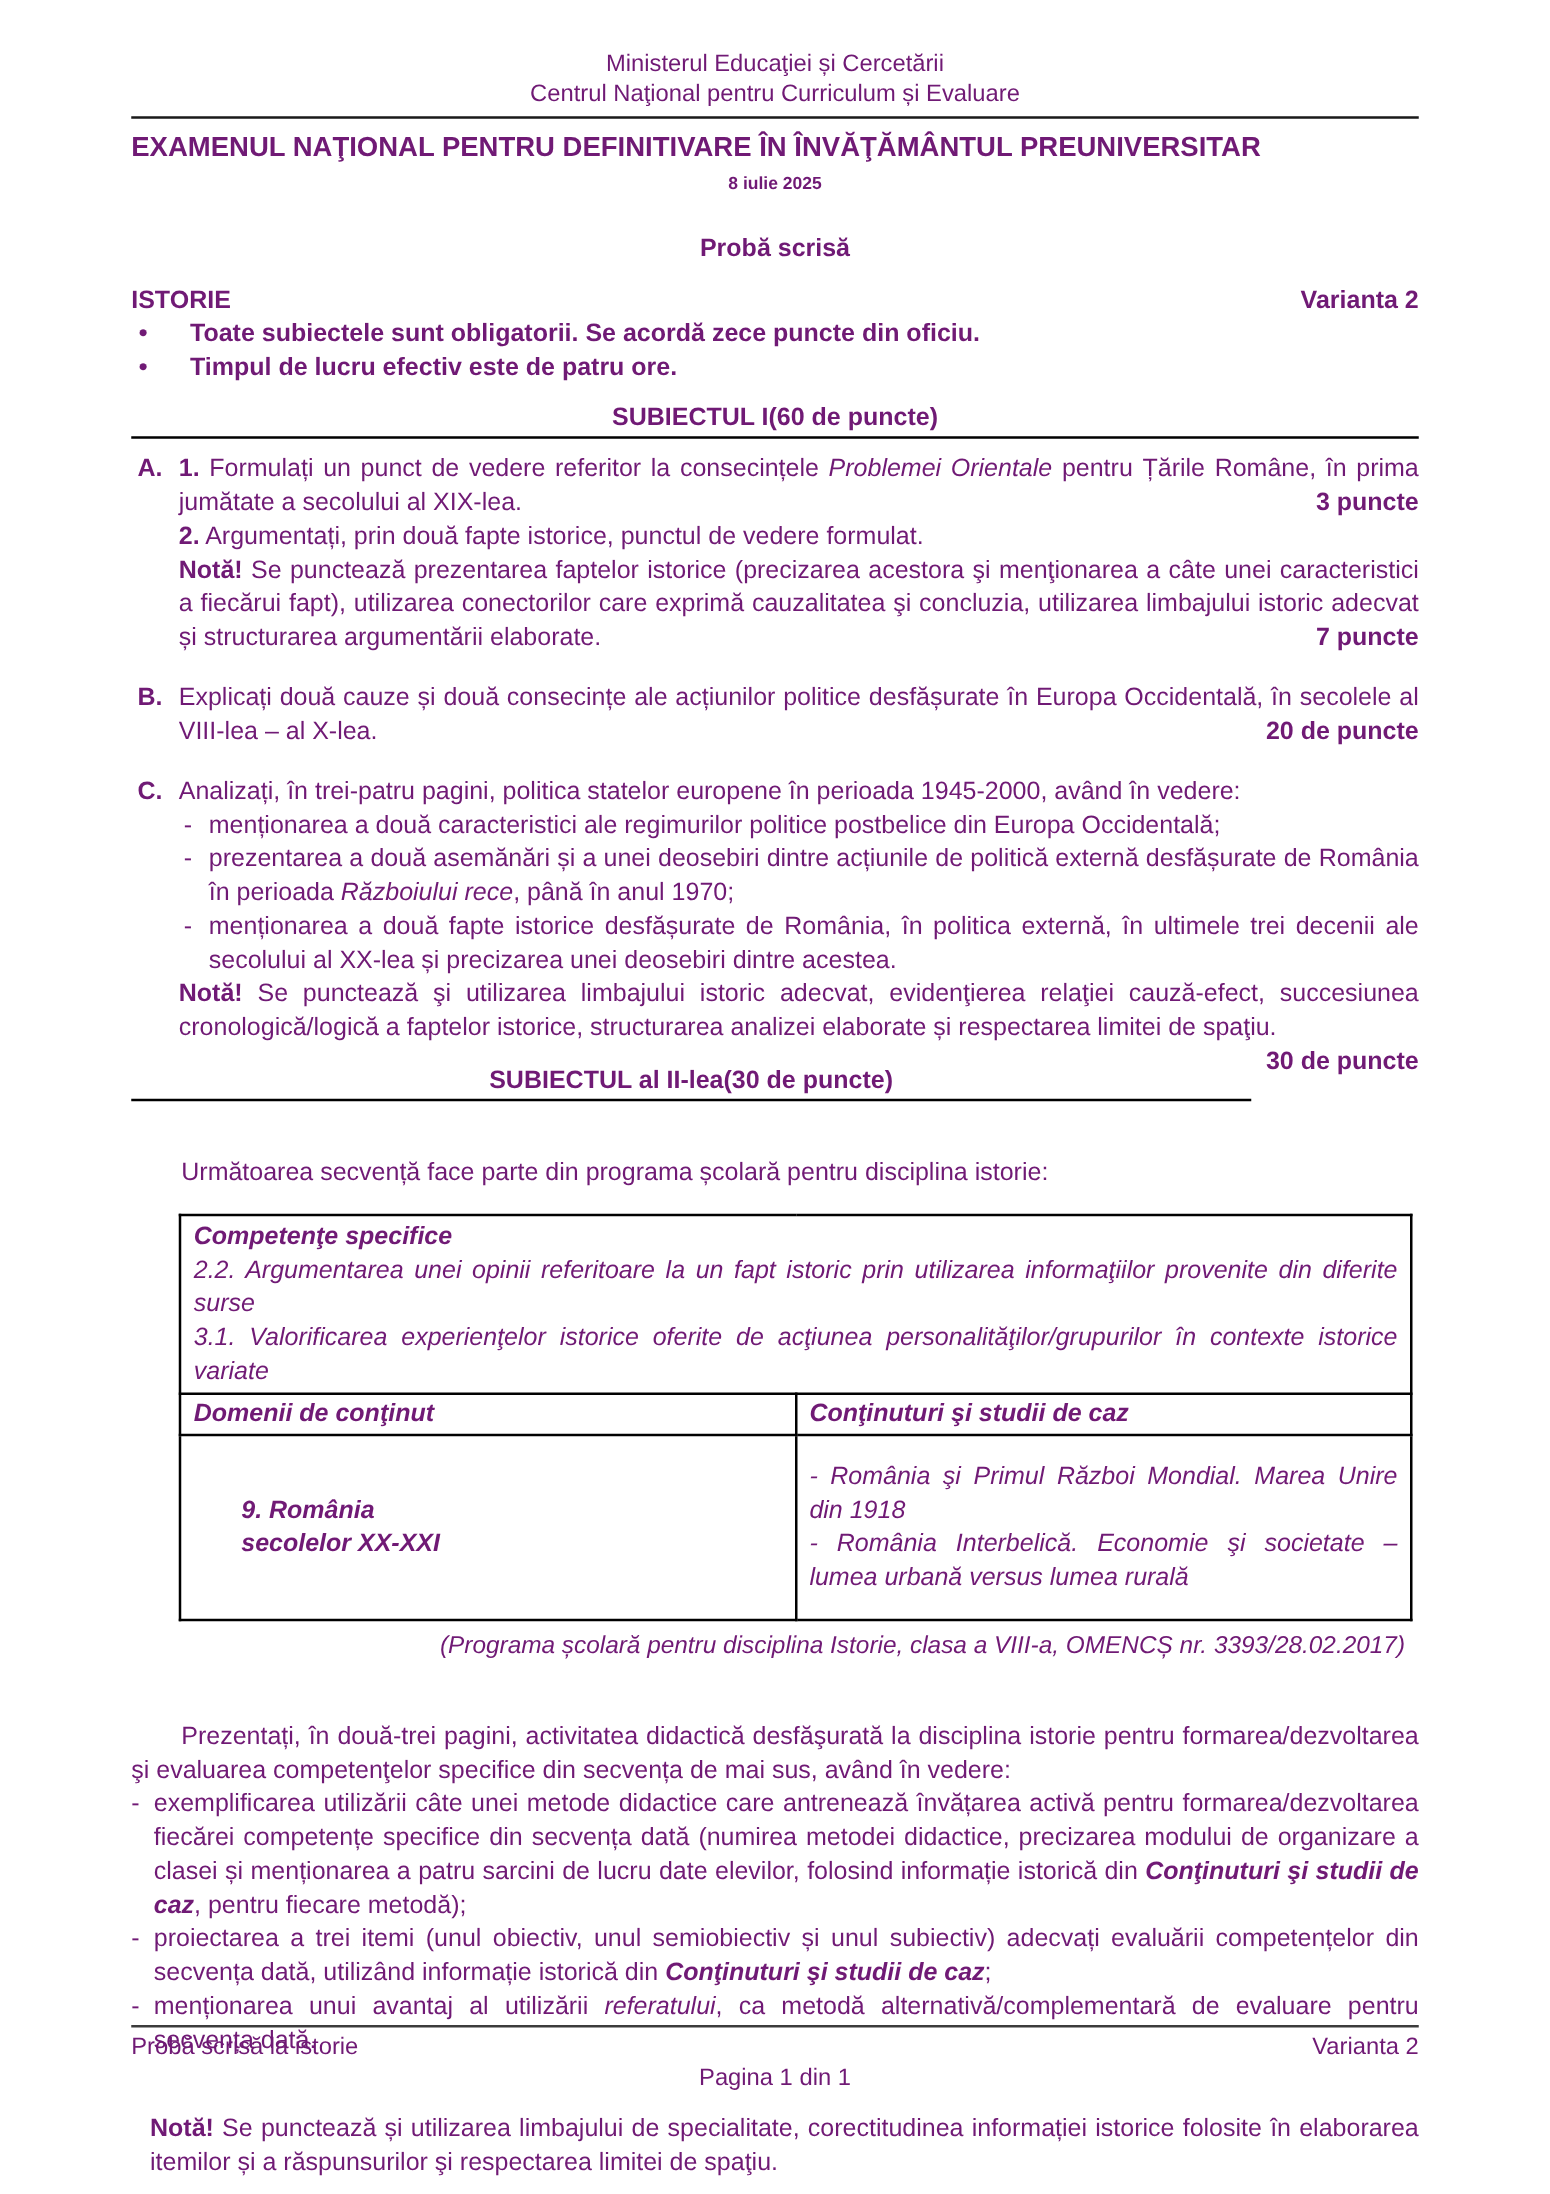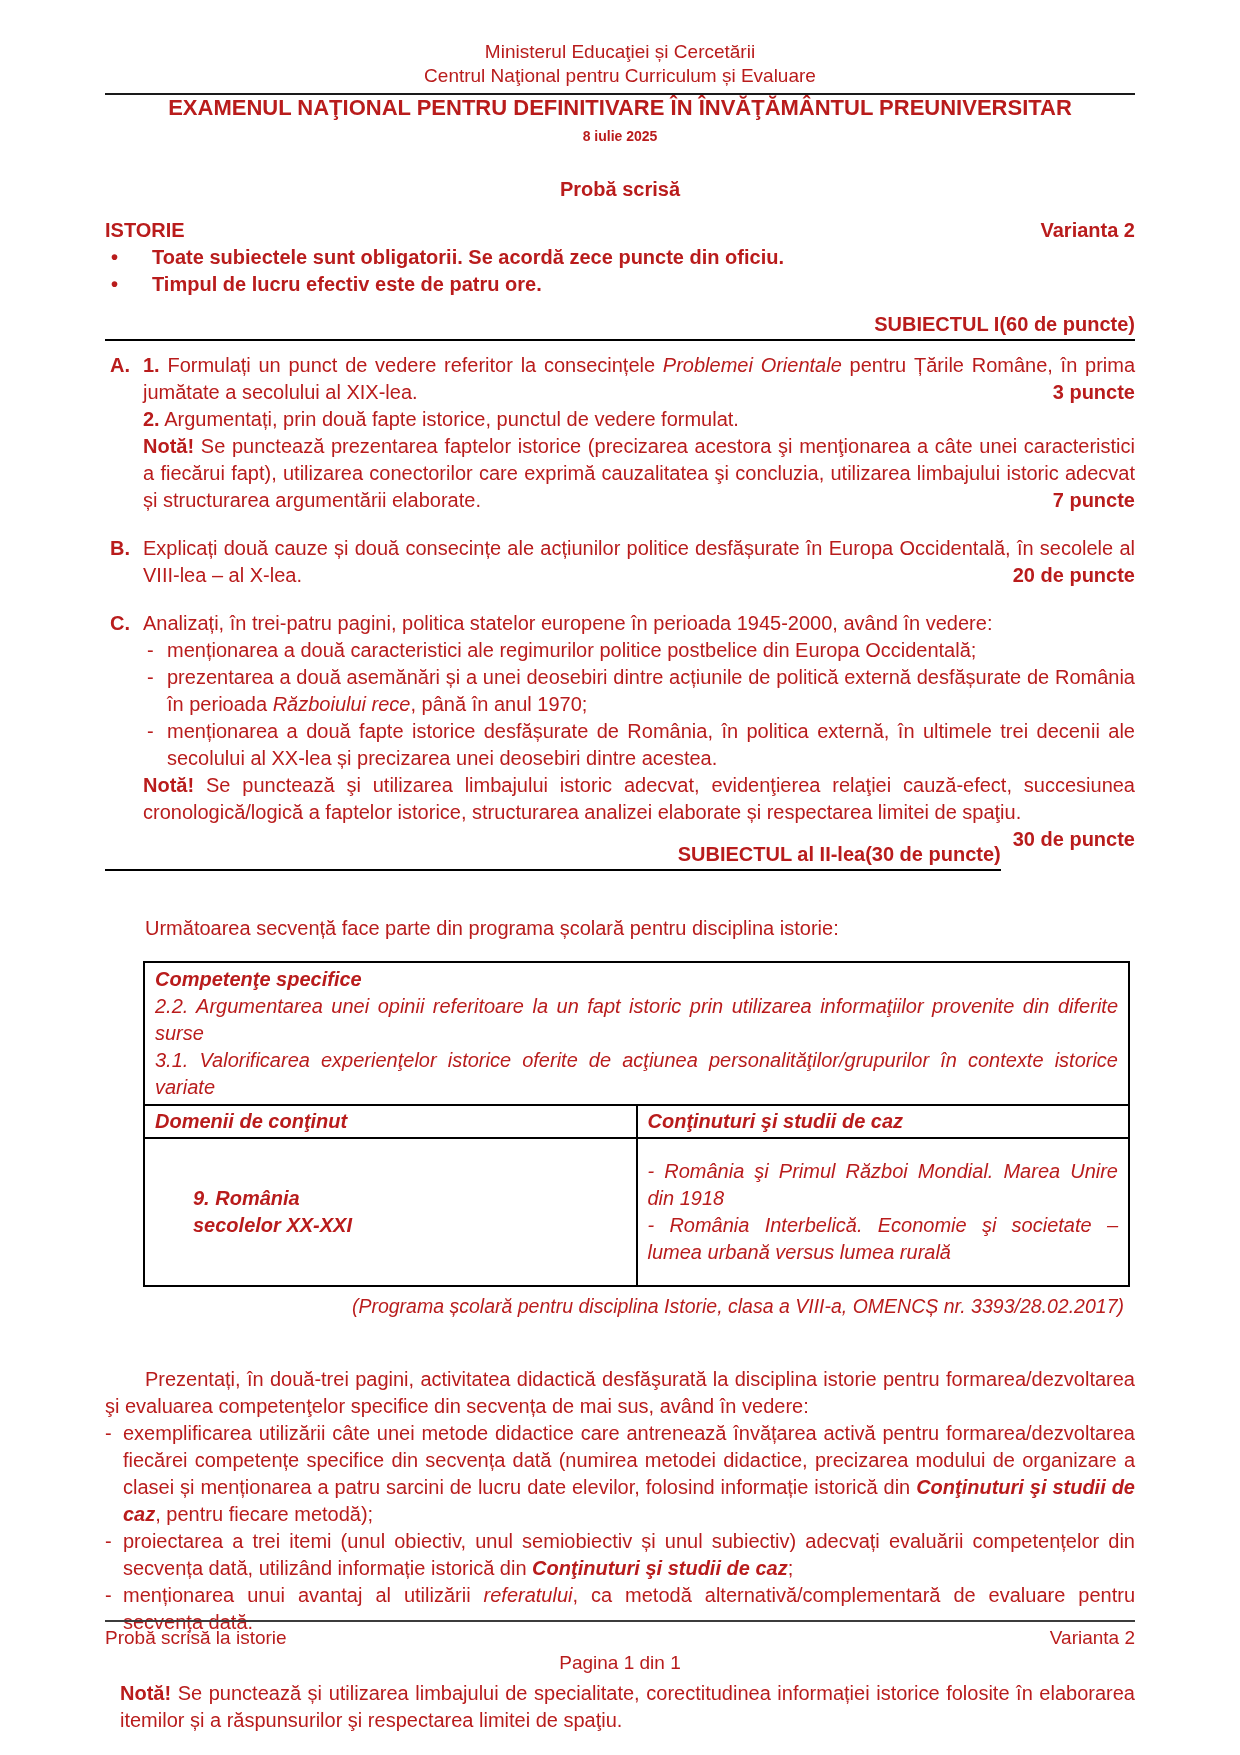--- a/index.html
+++ b/index.html
@@ -1,34 +1,34 @@
 <!DOCTYPE html>
 <html><head>
 <meta charset="utf-8">
 <style>
   html,body{margin:0;padding:0;background:#fff;}
   .page{
-    position:relative;width:1240px;height:1755px;background:#ffffff;color:#b91c1c;
+    position:relative;width:1240px;height:1755px;background:#ffffff;color:#701a75;
     font-family:"Liberation Sans",sans-serif;font-size:20px;line-height:27px;
     overflow:hidden;
   }
   .content{padding:40px 105px 0 105px;}
   .b{font-weight:bold;}
   .i{font-style:italic;}
   .bi{font-weight:bold;font-style:italic;}
   .hdr{font-size:19px;line-height:24px;text-align:center;}
   .hdr-rule{border-bottom:2px solid #1a1a1a;margin-top:5px;}
-  .main-title{font-size:22px;line-height:26px;font-weight:bold;text-align:center;}
+  .main-title{font-size:22px;line-height:26px;font-weight:bold;margin-top:10px;}
   .exam-date{font-size:14px;font-weight:bold;text-align:center;margin-top:2px;}
   .proba{font-size:20px;font-weight:bold;text-align:center;margin-top:26px;}
   .varline{position:relative;text-align:left;font-weight:bold;margin-top:14px;}
   .varline .variant{position:absolute;right:0;top:0;font-weight:bold;}
   .notice{position:relative;padding-left:47px;font-weight:bold;text-align:left;}
   .notice .bullet{position:absolute;left:6px;}
-  .sec-head{display:flex;justify-content:flex-end;font-weight:bold;
+  .sec-head{display:flex;justify-content:center;font-weight:bold;
     border-bottom:2px solid #000;padding-bottom:1px;margin-top:13px;}
   .abc{position:relative;padding-left:38px;margin-top:11px;}
   .abc-label{position:absolute;left:5px;top:0;font-weight:bold;}
   .para{margin:0;text-align:justify;}
   .pts{float:right;font-weight:bold;padding-left:12px;}
   .dash-item{position:relative;padding-left:24px;text-align:justify;}
   .dash-item>.dash{position:absolute;left:4px;}
   .s2-intro{margin-top:44px;text-indent:40px;}
   table.prog{border-collapse:collapse;margin:19px 0 0 38px;width:987px;table-layout:fixed;}
   .prog td{border:2px solid #000;padding:3px 10px;vertical-align:middle;}

